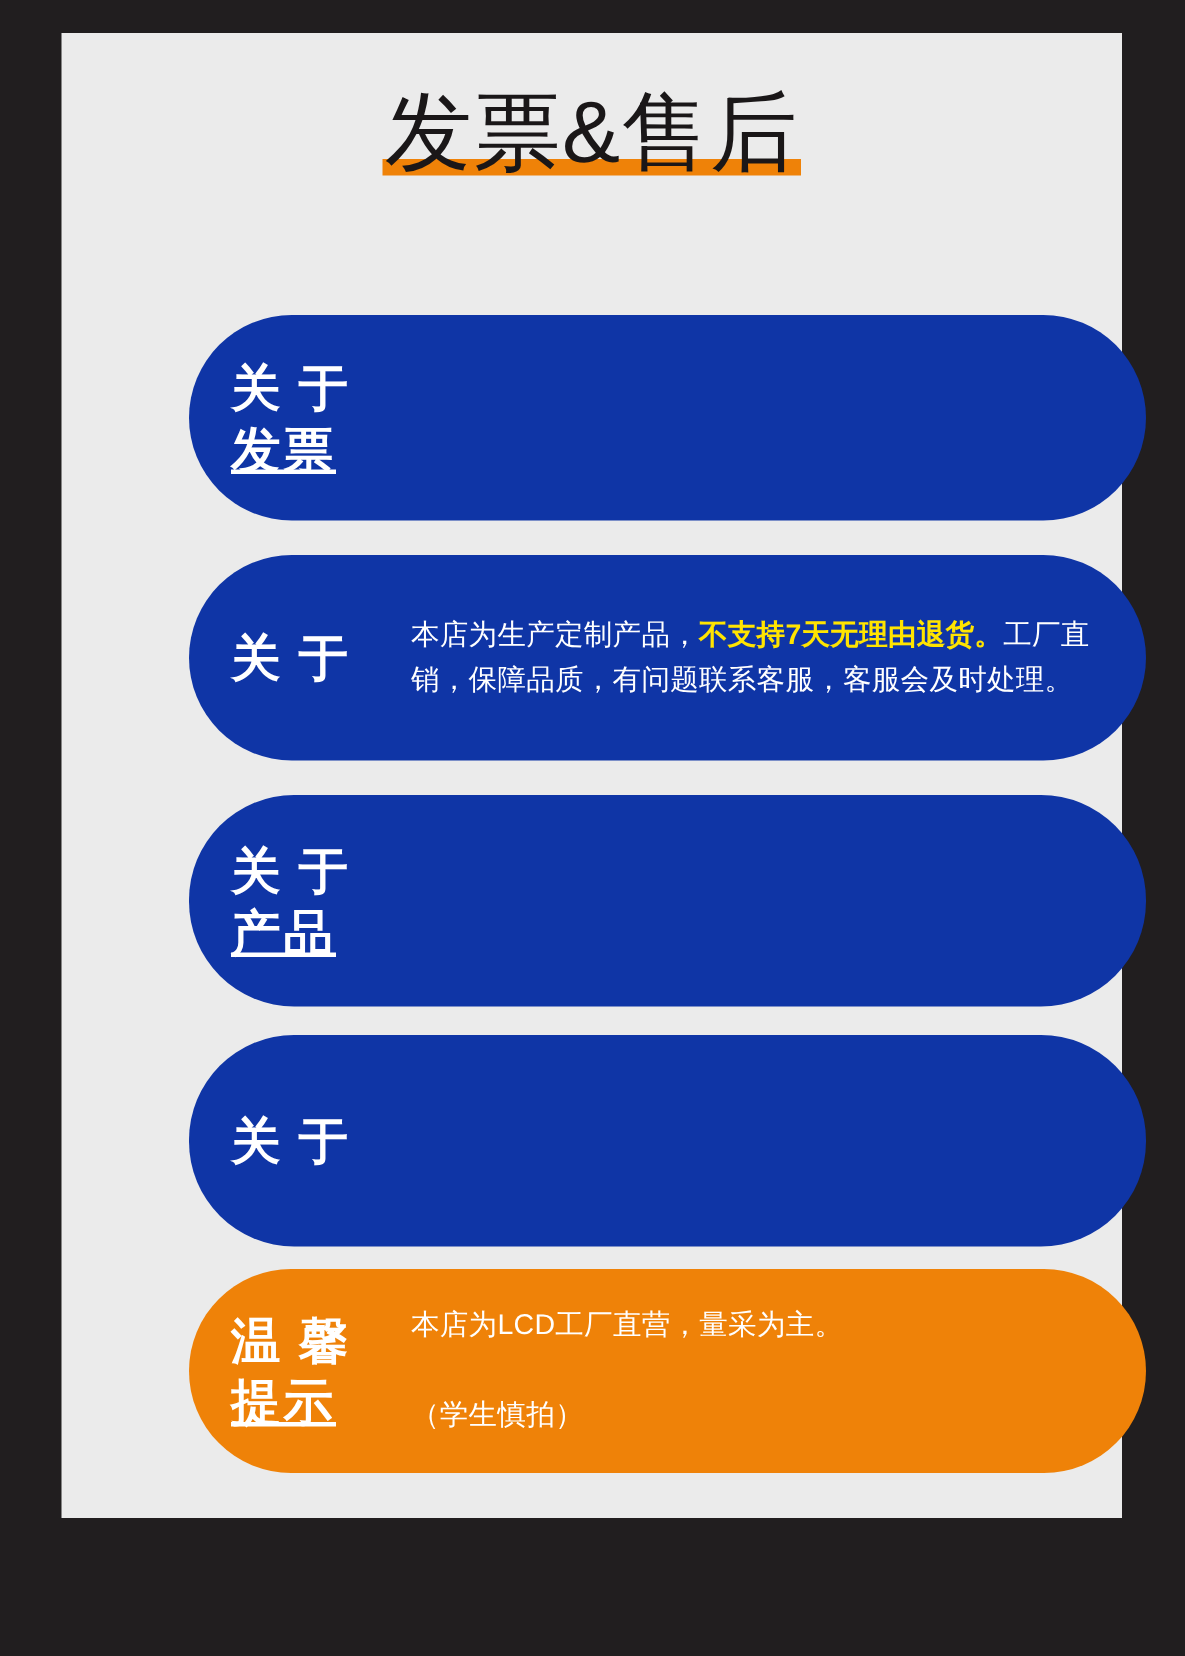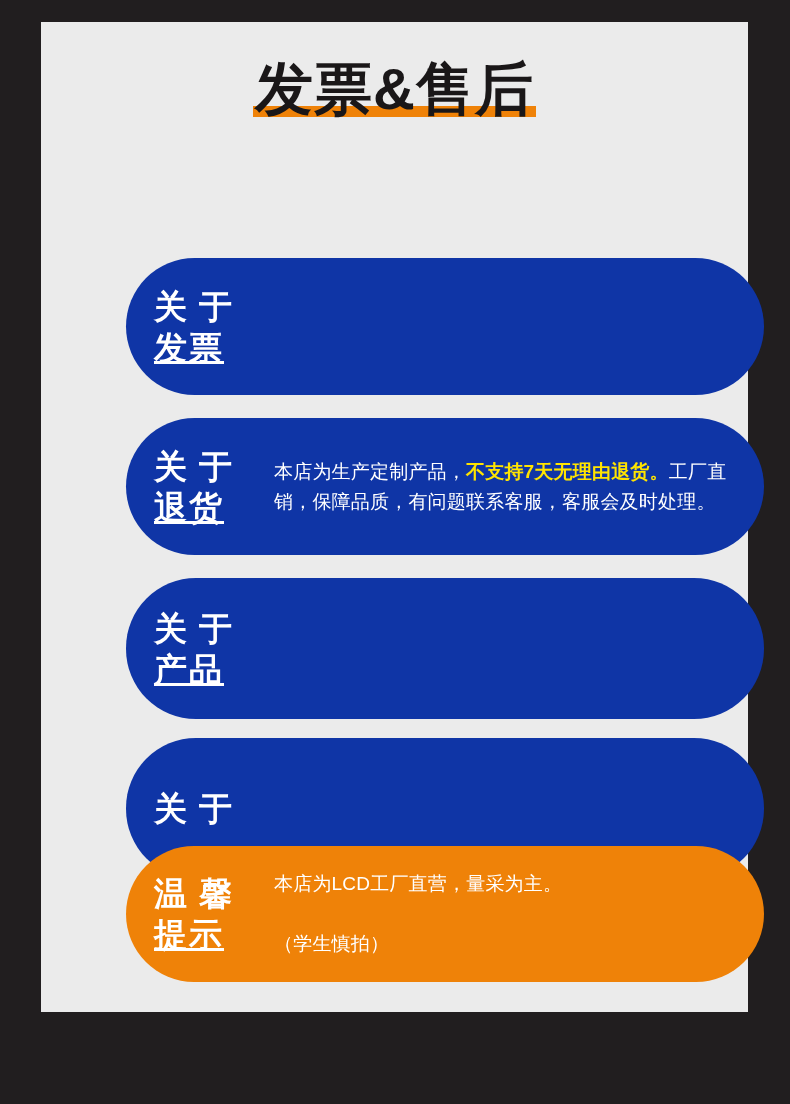--- a/index.html
+++ b/index.html
@@ -51,38 +51,38 @@
     bottom: 7px;
     height: 11px;
     background: #ef8208;
     z-index: 0;
   }
   #title-text {
     position: relative;
     z-index: 1;
     font-size: 58px;
     line-height: 70px;
-    font-weight: bold;
+    font-weight: normal;
     color: #1a1718;
     letter-spacing: 1px;
     white-space: nowrap;
   }
 
   
   .card {
     position: absolute;
     left: 85px;
     width: 638px;
     box-sizing: border-box;
     border-radius: 70px;
     display: flex;
     align-items: center;
     padding: 0 26px 0 28px;
   }
-  .card.blue  { background: #0f35a6; margin-top: 48px; }
+  .card.blue  { background: #0f35a6; }
   .card.orange{ background: #ef8208; align-items: center; }
 
   .card-label {
     flex: 0 0 auto;
     width: 108px;
     color: #ffffff;
     font-weight: bold;
     font-size: 33px;
     line-height: 41px;
     text-align: left;
@@ -130,21 +130,20 @@
     <div class="card blue" id="card-invoice">
       <div class="card-label">
         <span class="l1">关于</span>
         <span class="l2">发票</span>
       </div>
     </div>
 
     <div class="card blue" id="card-return">
       <div class="card-label">
         <span class="l1">关于</span>
-        <span class="l2">退货</span>
       </div>
       <div class="card-body"><span>本店为生产定制产品，</span><span class="hl">不支持7天无理由退货。</span><span>工厂直销，保障品质，有问题联系客服，客服会及时处理。</span></div>
     </div>
 
     <div class="card blue" id="card-product">
       <div class="card-label">
         <span class="l1">关于</span>
         <span class="l2">产品</span>
       </div>
     </div>

